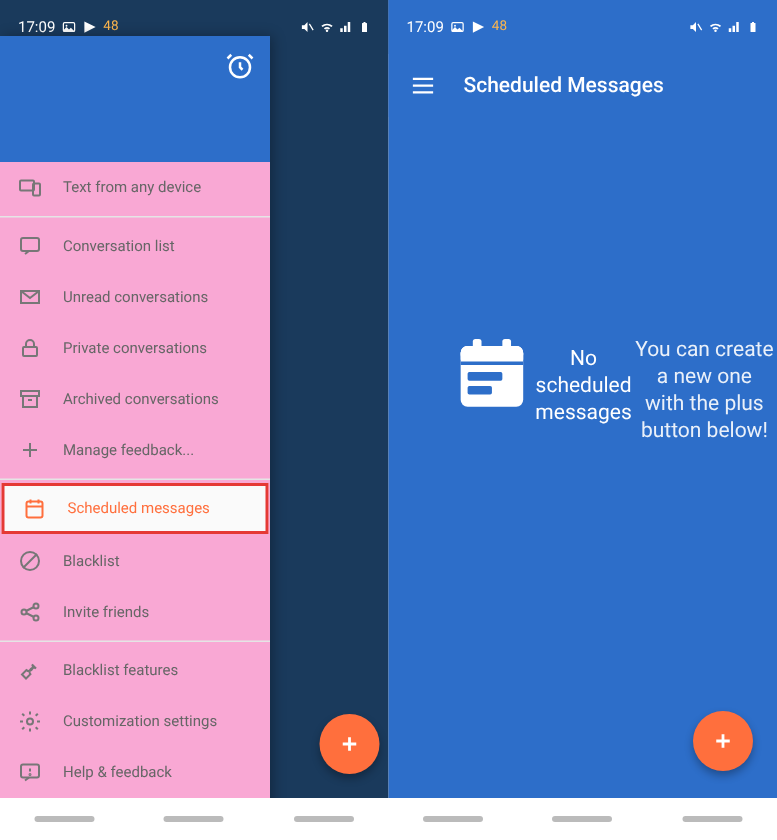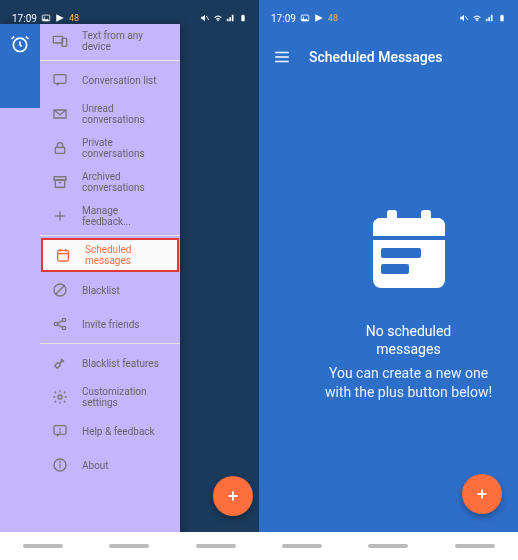--- a/index.html
+++ b/index.html
@@ -31,23 +31,23 @@
     .status-bar-blue { background: #1a3a5c; }
     .status-bar-blue2 { background: #2d6ec9; }
     .status-left { display: flex; align-items: center; gap: 4px; }
     .status-right { display: flex; align-items: center; gap: 3px; }
     .drawer {
       position: absolute;
       left: 0;
       top: 24px;
       width: 180px;
       height: calc(100% - 24px);
-      background: #c4b5fd;
-      display: flex;
-      flex-direction: row;
+      background: #f9a8d4;
+      display: flex;
+      flex-direction: column;
       box-shadow: 2px 0 8px rgba(0,0,0,0.3);
     }
     .drawer-header {
       height: 84px;
       background: #2d6ec9;
       display: flex;
       align-items: flex-start;
       justify-content: flex-end;
       padding: 10px;
     }
@@ -102,21 +102,21 @@
       display: flex;
       align-items: center;
       padding: 0 14px;
       gap: 18px;
       color: #fff;
     }
     .appbar-title { font-size: 14px; font-weight: 500; }
     .hamburger { cursor: pointer; }
     .empty-state {
       display: flex;
-      flex-direction: column;
+      flex-direction: row;
       align-items: center;
       justify-content: center;
       padding-top: 120px;
       color: #fff;
       text-align: center;
       margin-left: 40px;
     }
     .big-calendar {
       width: 100px;
       height: 100px;

